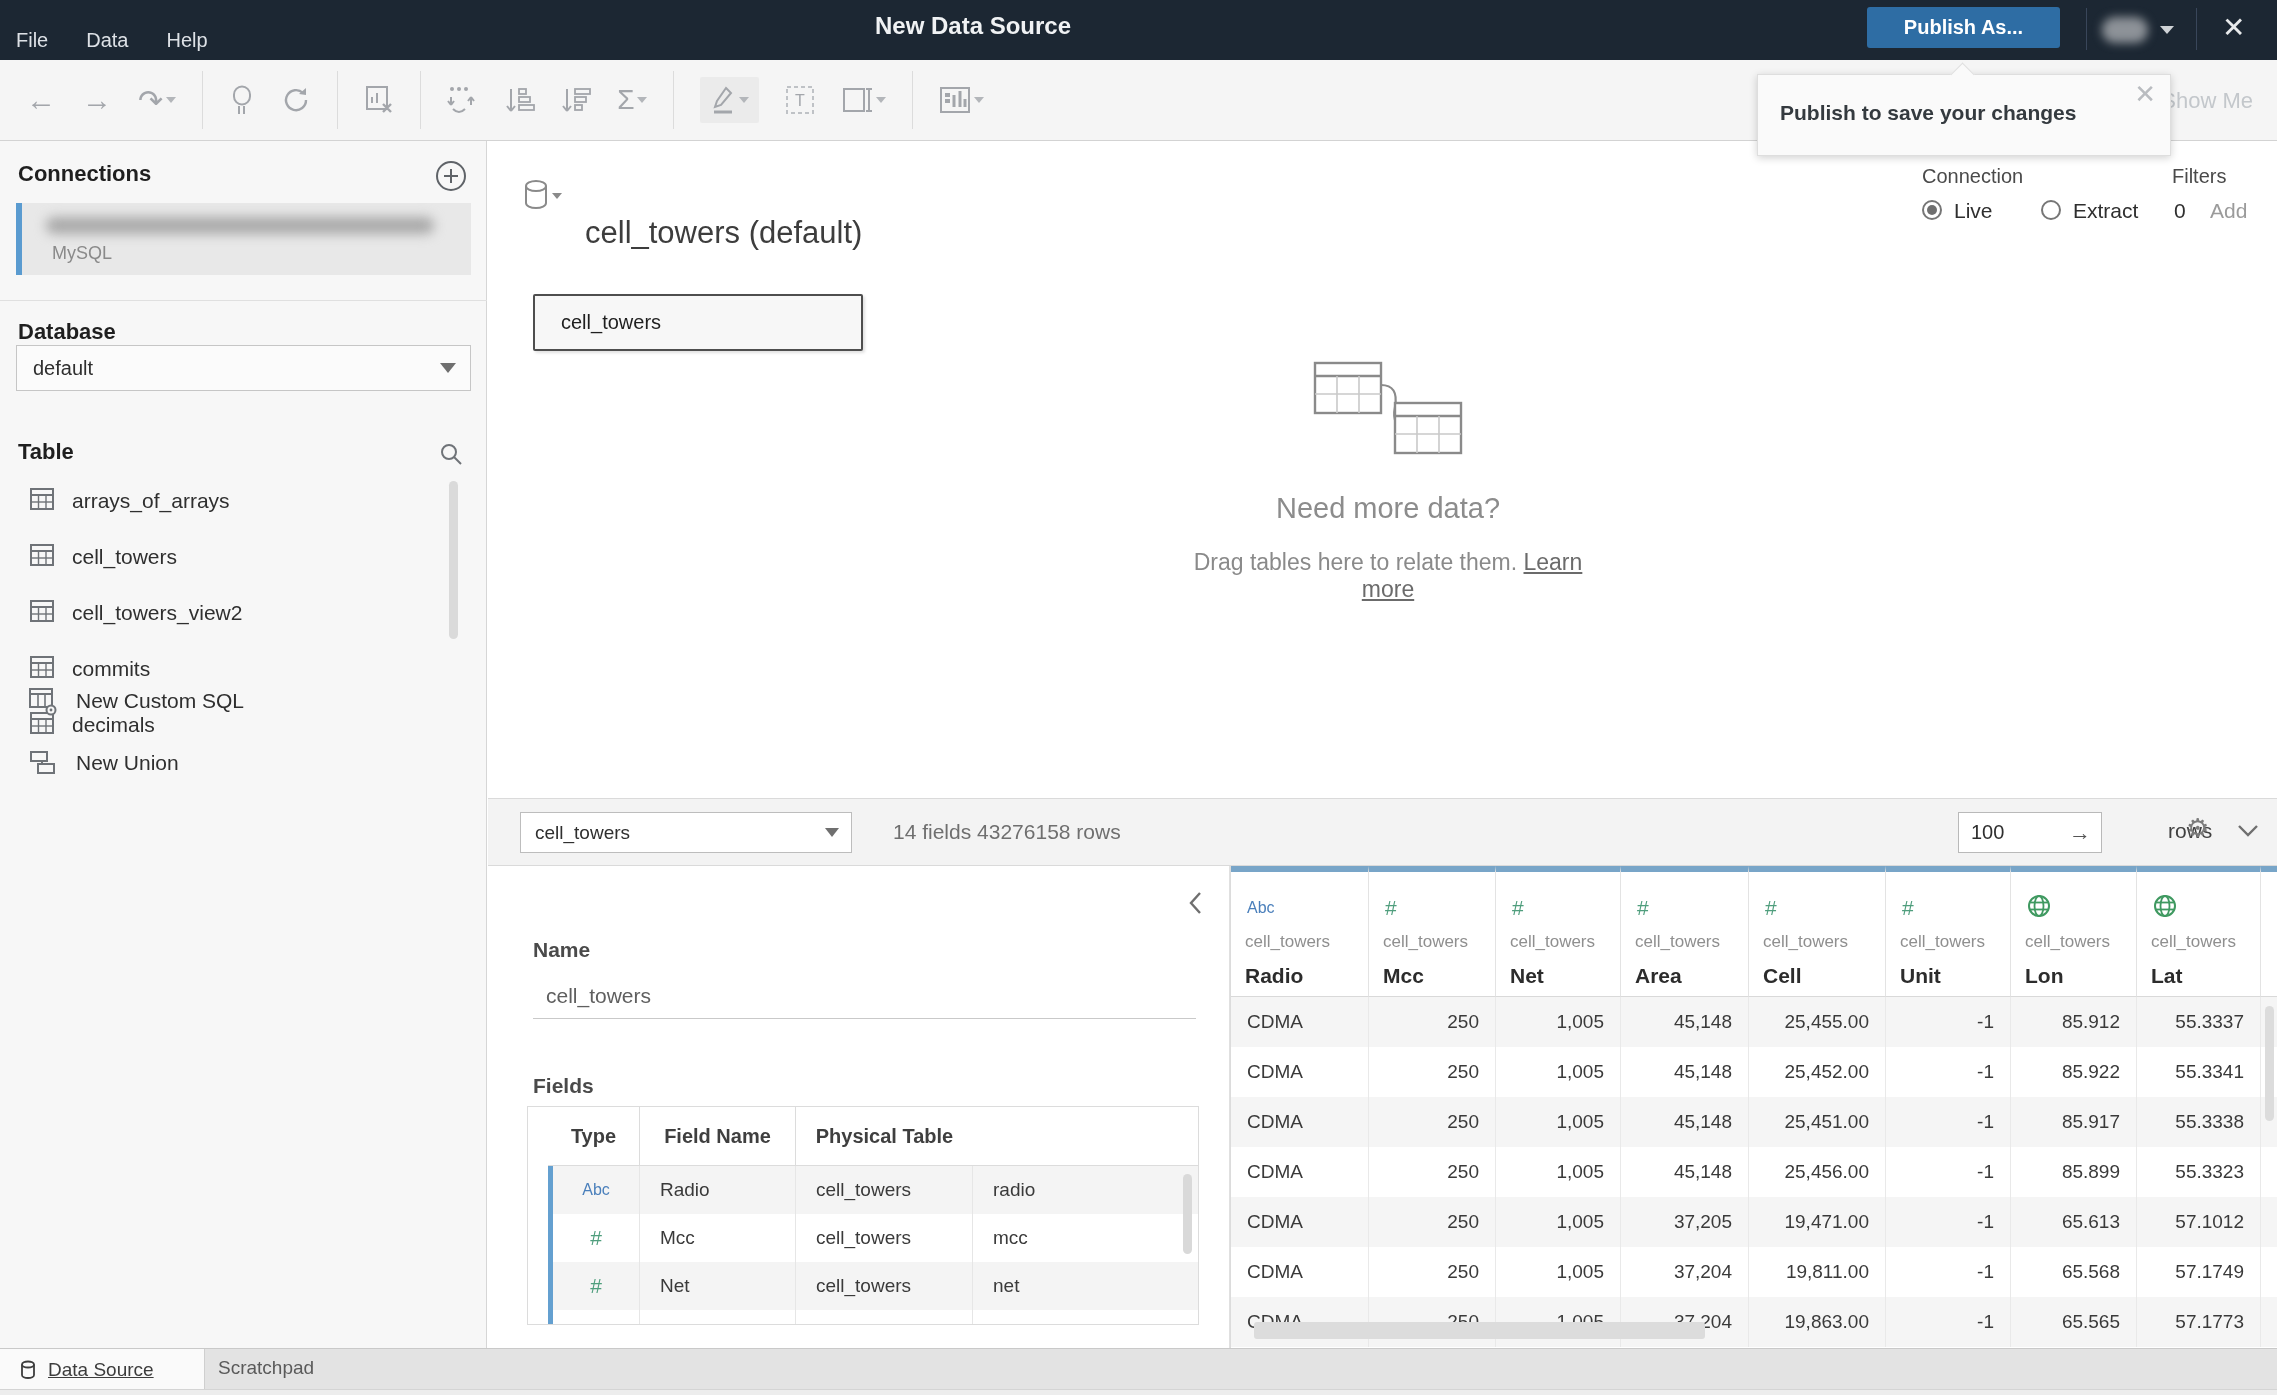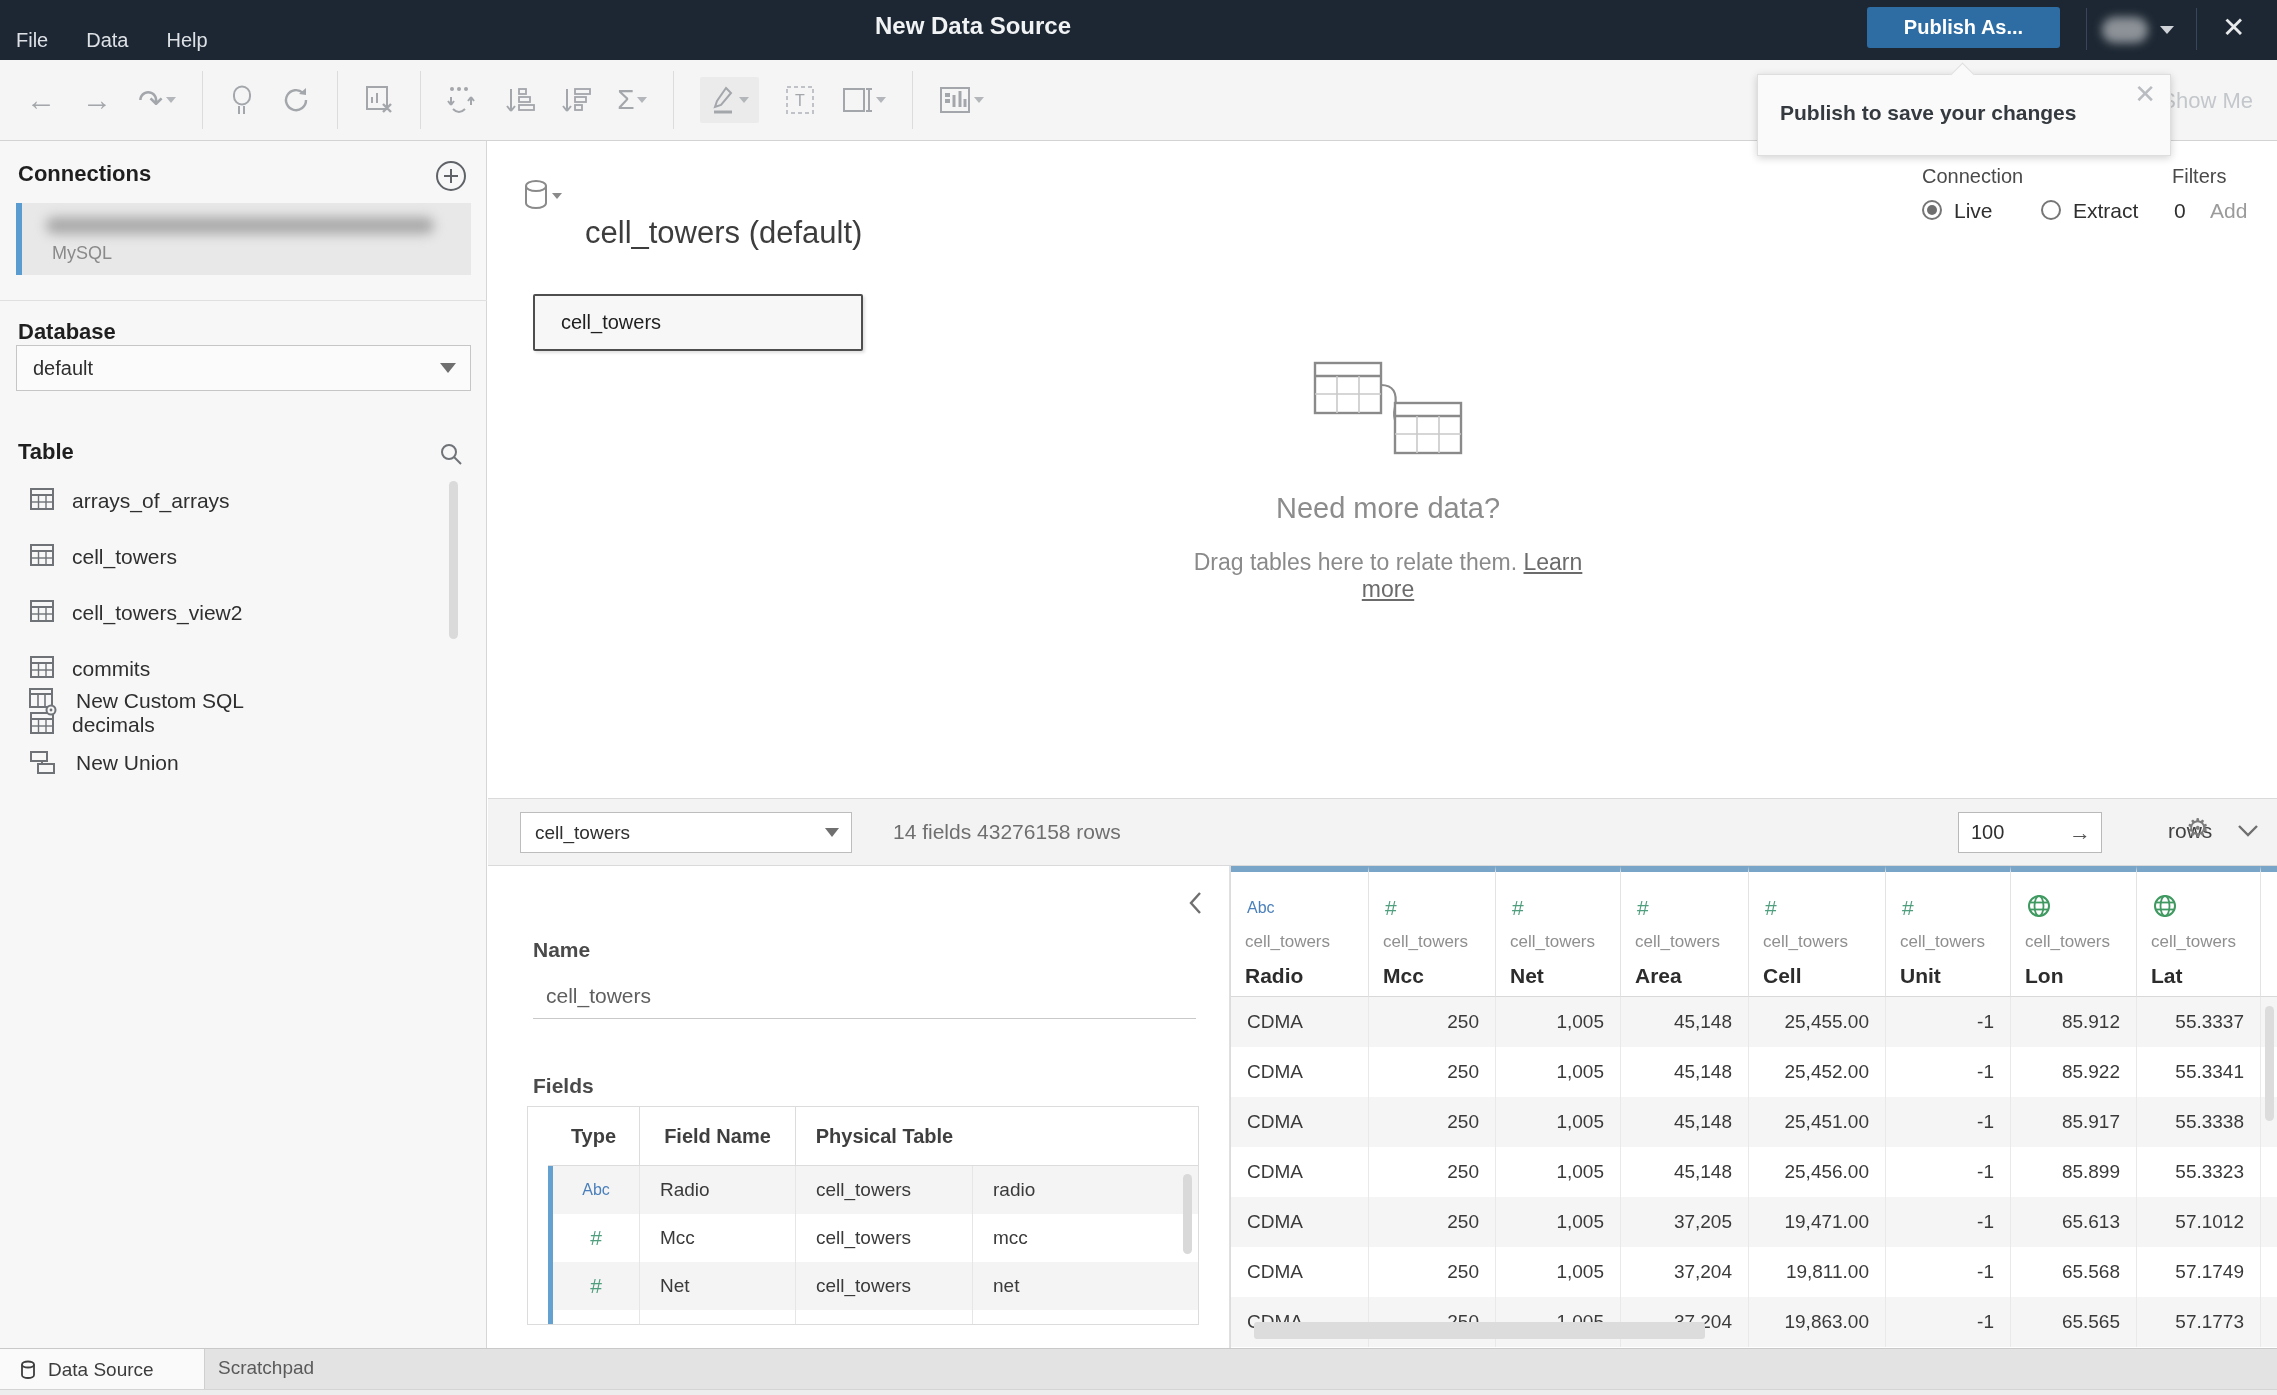--- a/index.html
+++ b/index.html
@@ -123,21 +123,21 @@
   .grow.odd{background:#f5f5f5;}
   .gcell{box-sizing:border-box;border-right:1px solid #e9e9e9;font-size:19px;color:#3a3a3a;display:flex;align-items:center;flex:none;}
   .gcell.num{justify-content:flex-end;padding-right:16px;}
   .gcell.str{padding-left:16px;}
   #hscroll{position:absolute;left:23px;top:456px;width:451px;height:17px;background:#dcdcdc;border-radius:3px;}
   #vscroll{position:absolute;right:3px;top:140px;width:9px;height:115px;background:#dcdcdc;border-radius:5px;}
   
   #tabbar{position:absolute;left:0;top:1348px;width:2277px;height:41px;background:#e3e3e3;border-top:1px solid #c9c9c9;box-sizing:border-box;}
   #tab-ds{position:absolute;left:0;top:0;width:205px;height:41px;background:#fafafa;border-right:1px solid #cfcfcf;box-sizing:border-box;
       display:flex;align-items:center;gap:12px;padding-left:20px;cursor:pointer;}
-  #tab-ds span{font-size:19px;color:#3c3c3c;}
+  #tab-ds span{font-size:19px;color:#3c3c3c;text-decoration:underline;}
   #tab-sp{position:absolute;left:218px;top:8px;font-size:19px;color:#5a5a5a;cursor:pointer;}
   #statusbar{position:absolute;left:0;top:1389px;width:2277px;height:6px;background:#ededed;border-top:1px solid #d4d4d4;box-sizing:border-box;}
 </style>
 </head>
 <body>
 
 <div id="app">
 
   <div id="topbar">
     <div id="menus">

